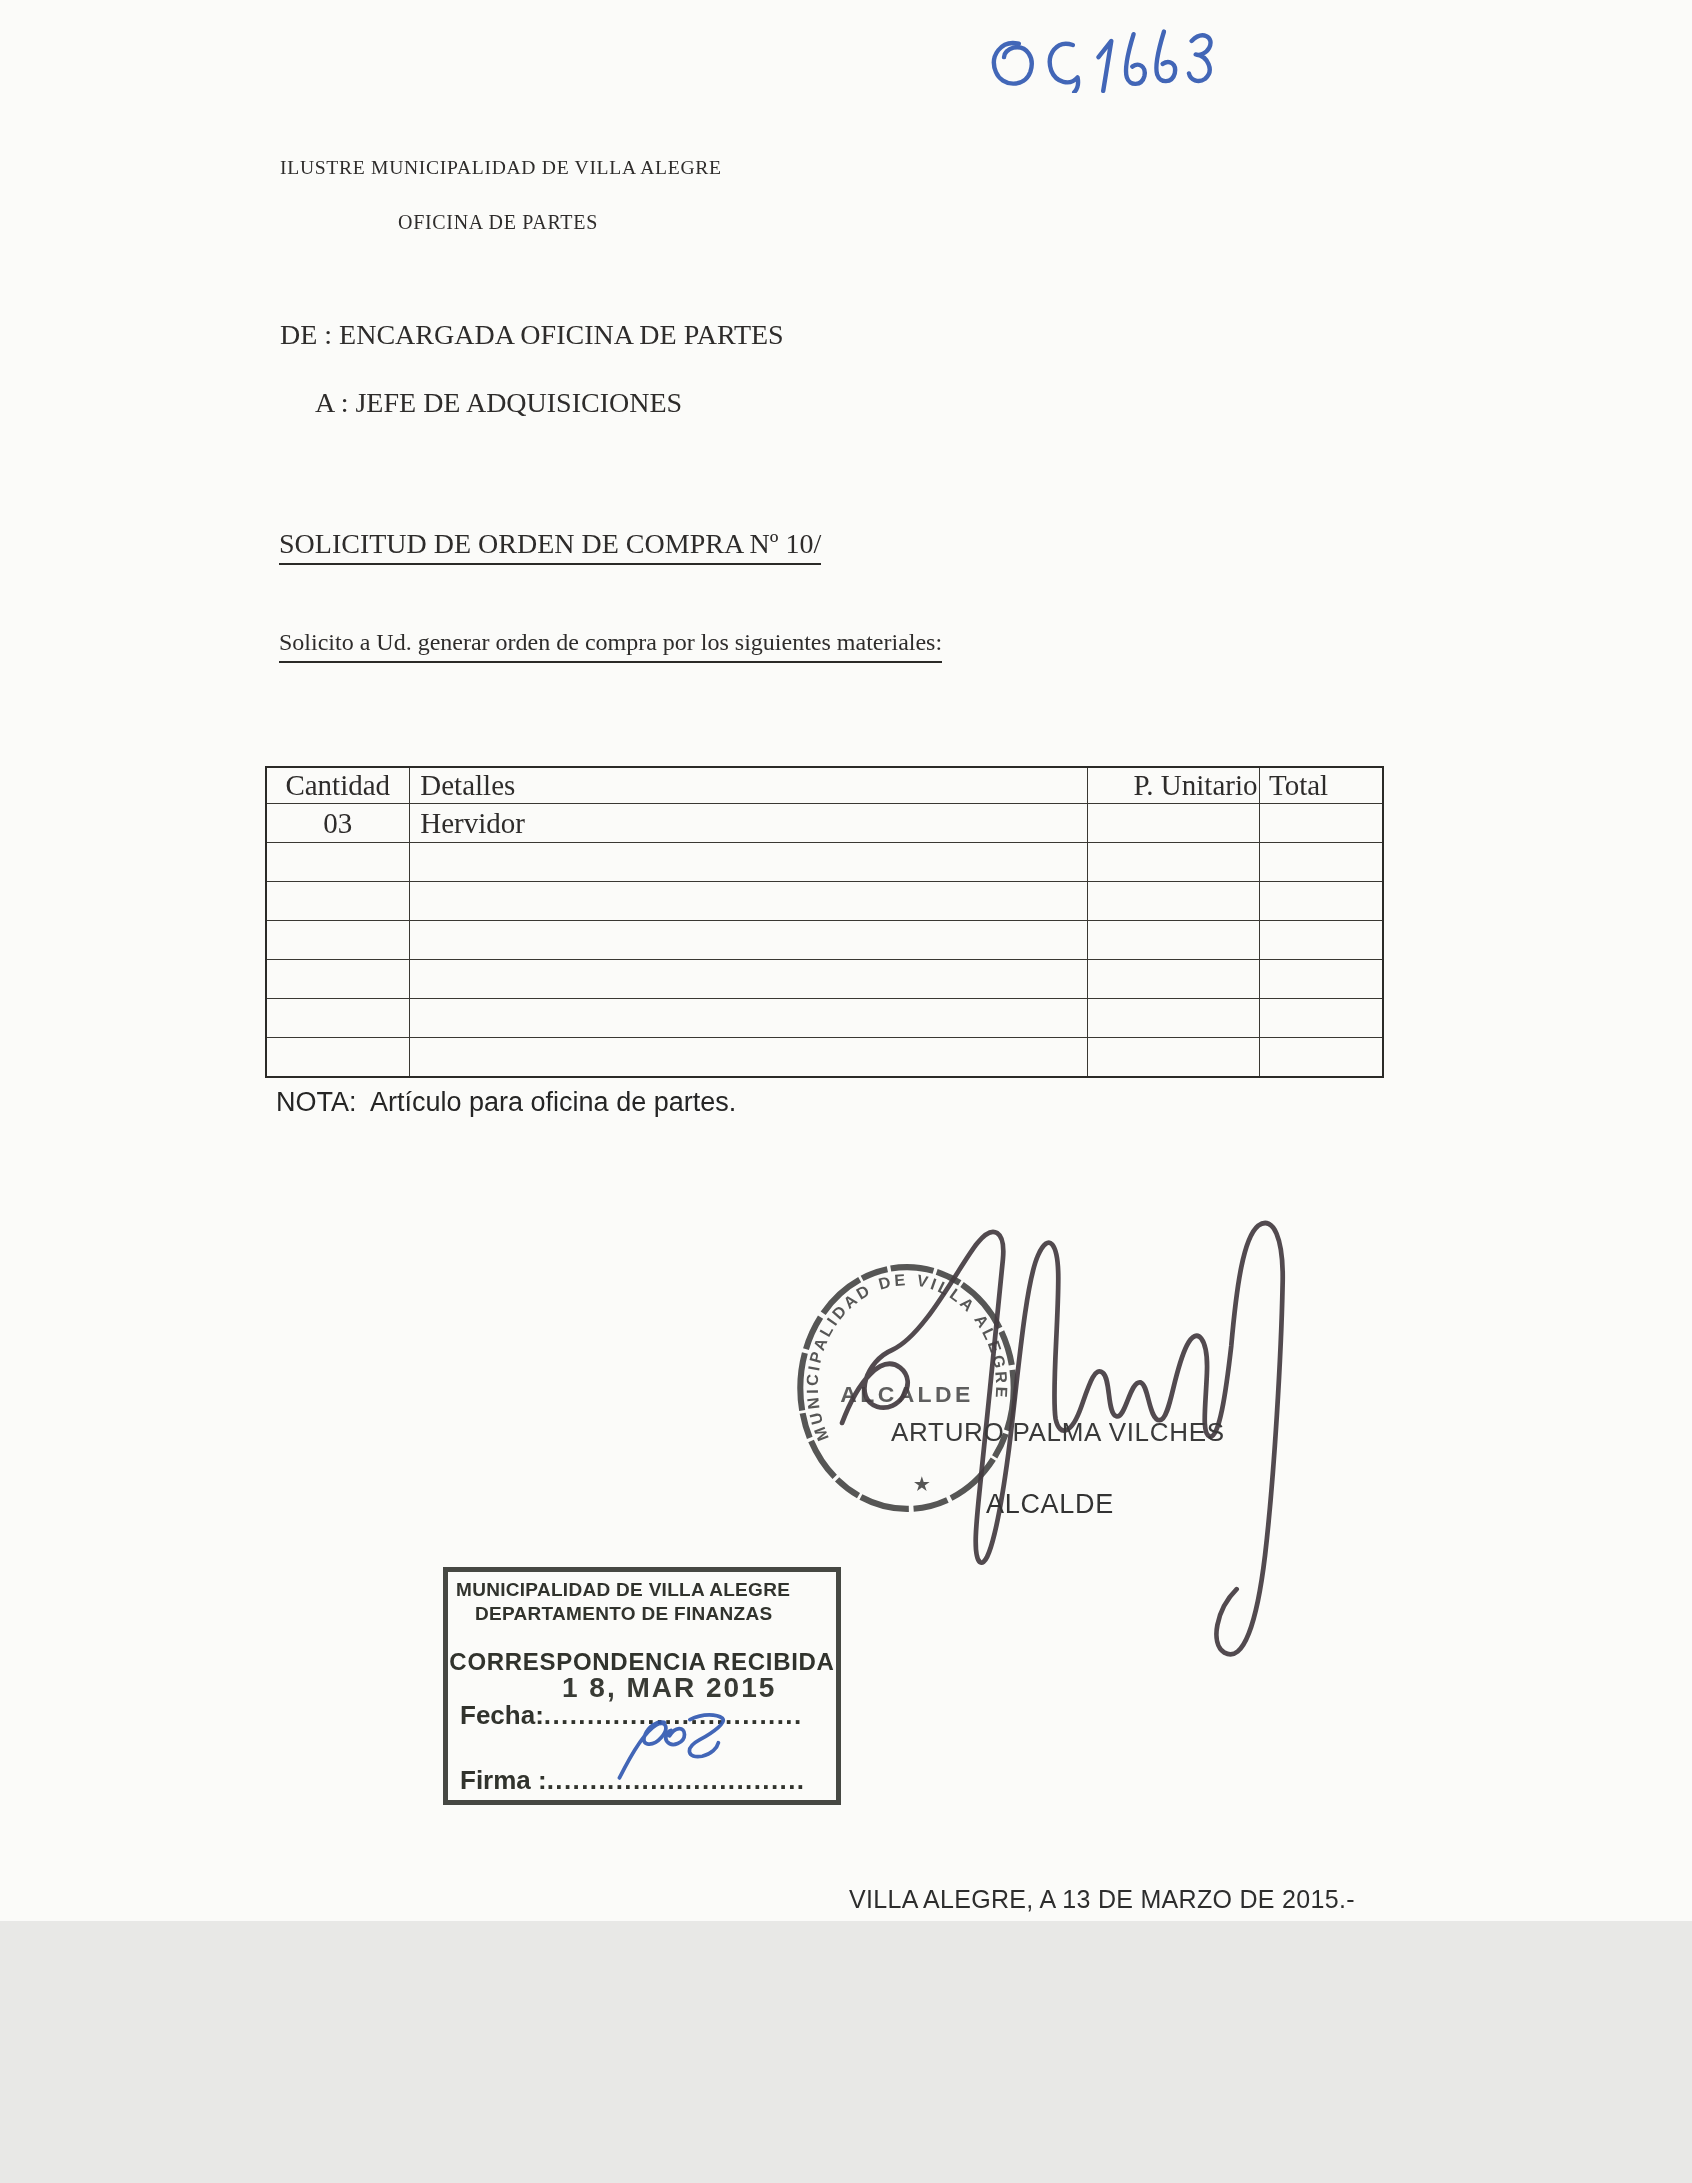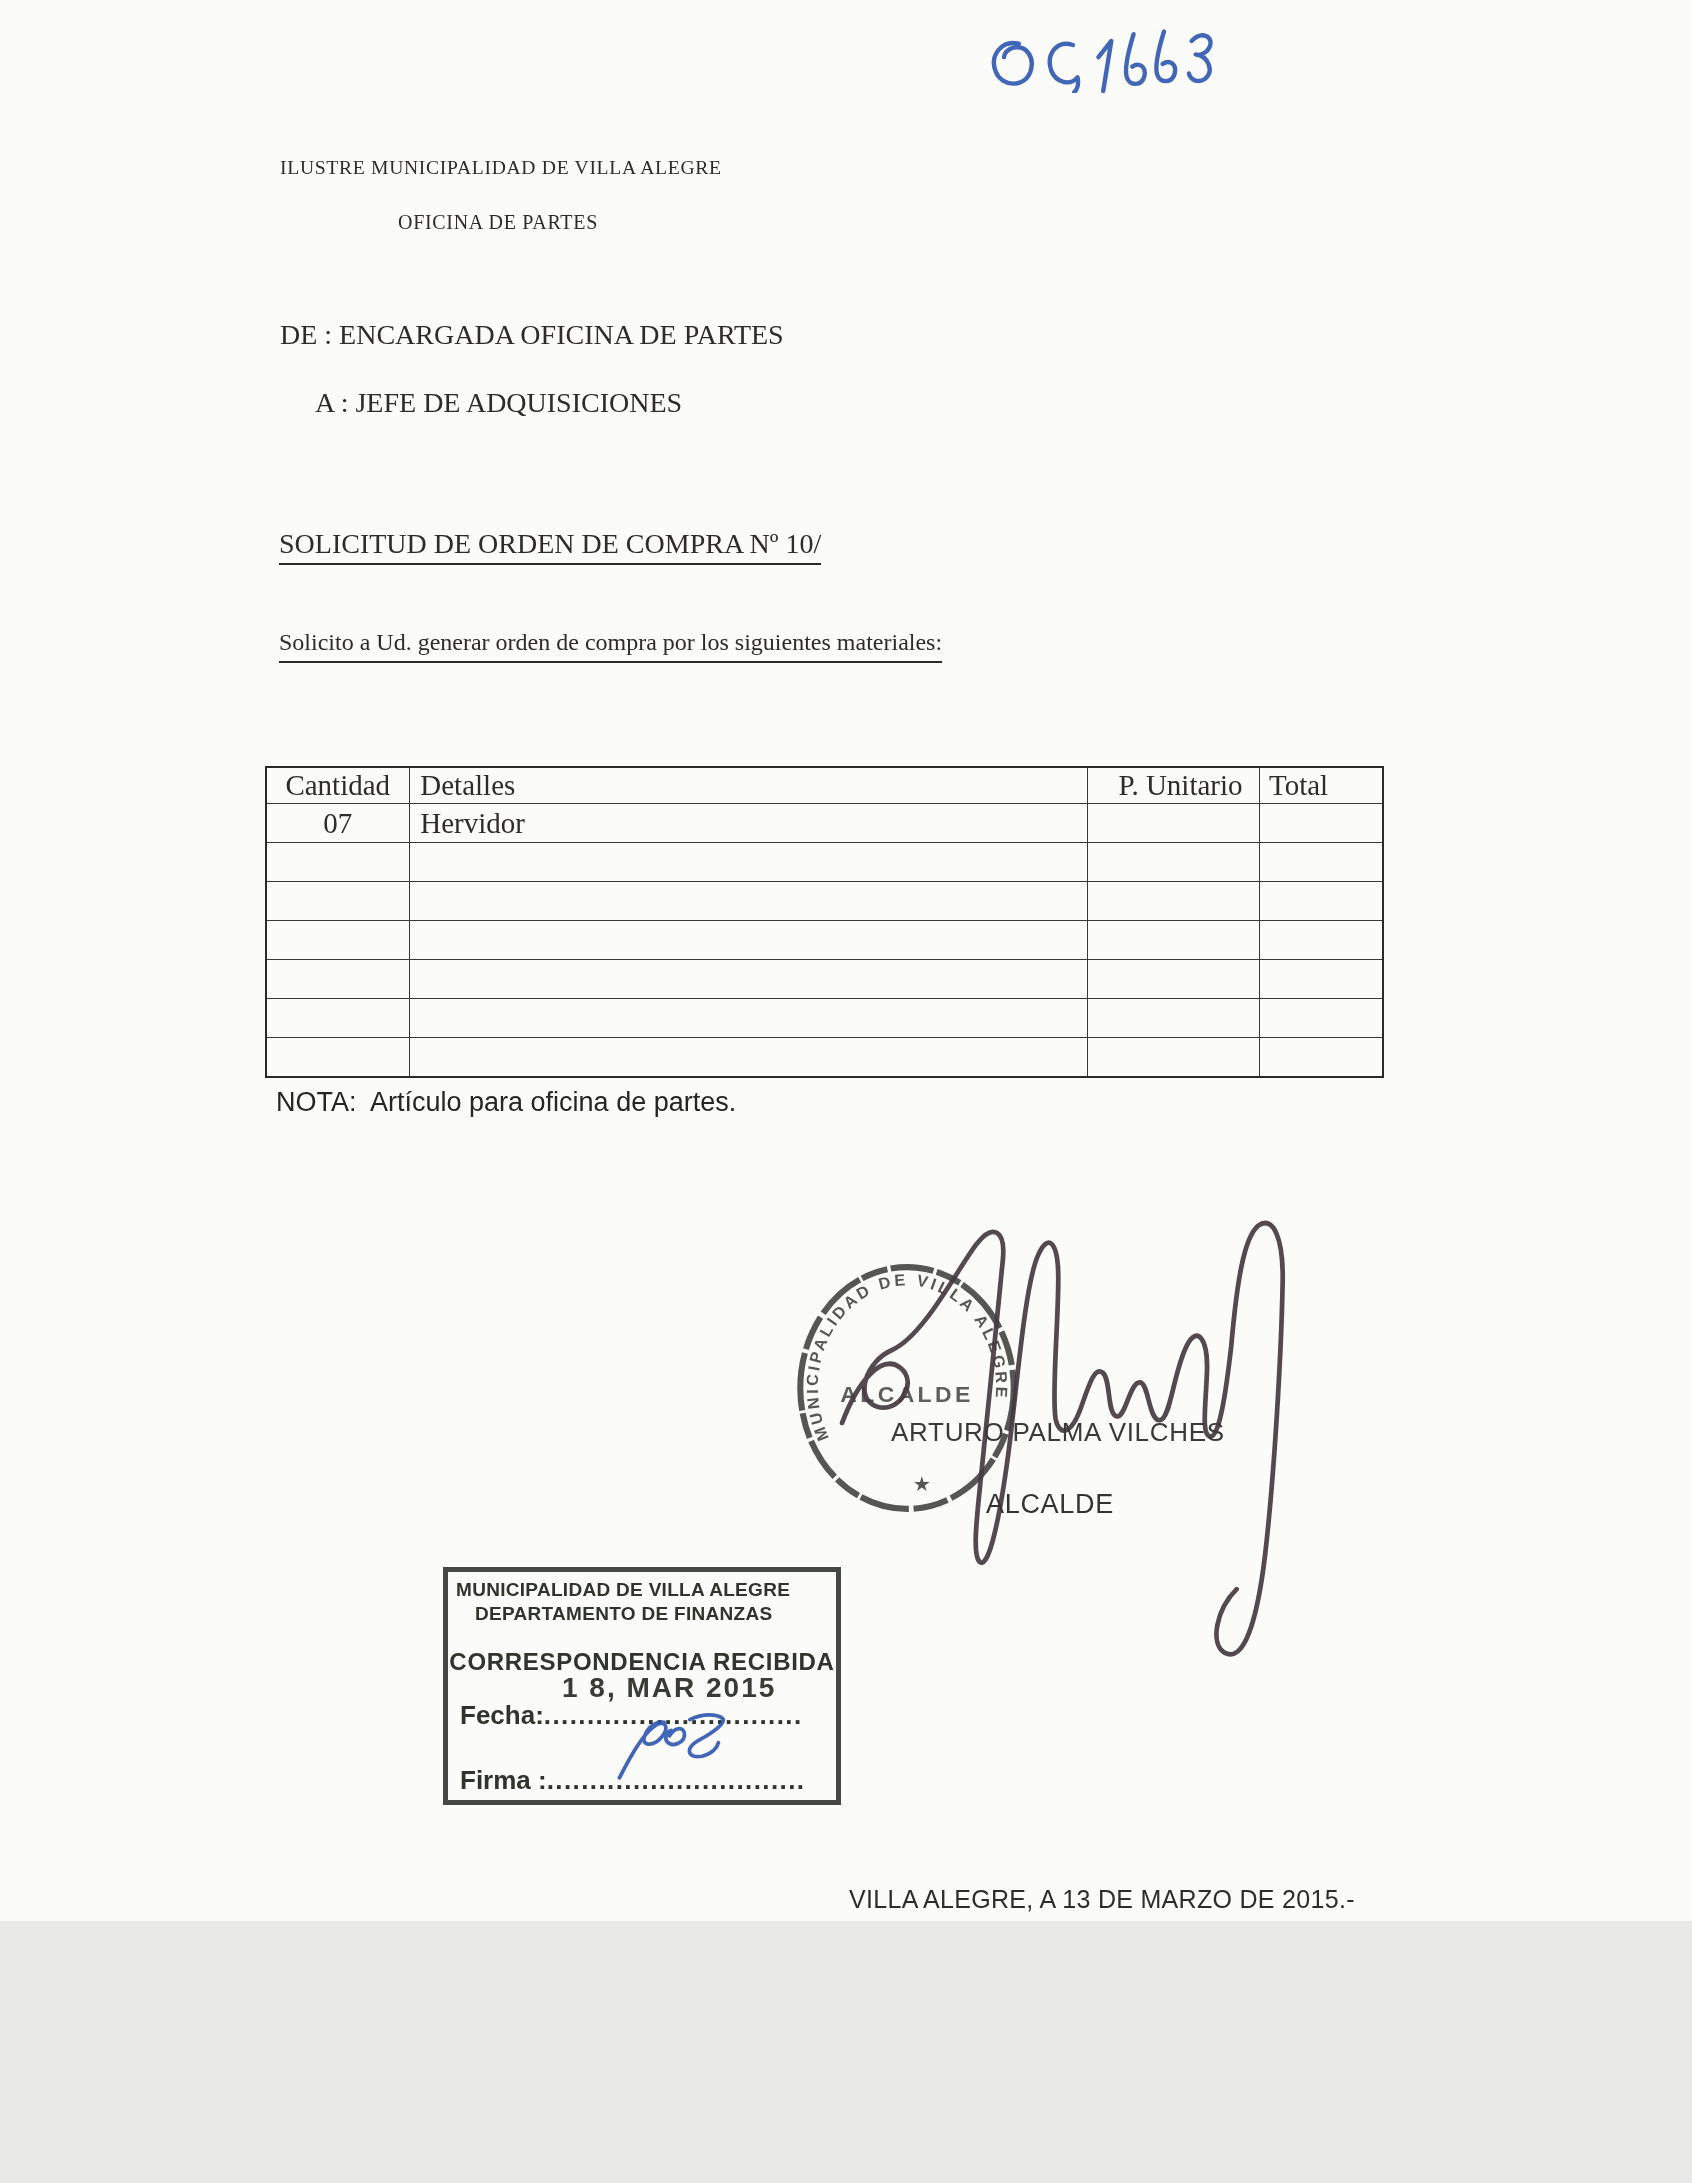--- a/index.html
+++ b/index.html
@@ -30,21 +30,21 @@
     position:absolute;left:265px;top:766px;width:1117px;
     border-collapse:collapse;table-layout:fixed;
     font-family:"Liberation Serif", serif;font-size:29px;color:#2e2c2b;
   }
   table.order{border:2.7px solid #2b2a27;}
   table.order th, table.order td{border:1.4px solid #3a3833;font-weight:normal;overflow:hidden;}
   table.order thead tr{height:35px;}
   table.order tbody tr{height:39px;}
   .cc{text-align:center;}
   .cd{text-align:left;padding-left:10.8px;}
-  .cp{text-align:center;padding-left:16px;}
+  .cp{text-align:right;padding-left:16px;}
   .ct{text-align:left;padding-left:9.5px;}
 
   .note-line{left:276px;top:1087px;font-size:27px;color:#252525;}
   .place-date{left:849px;top:1885px;font-size:25px;color:#2d2d2d;letter-spacing:0.3px;}
 
   .signer-name{left:891px;top:1417px;font-size:26px;color:#3a3a3a;letter-spacing:0.7px;}
   .signer-title{left:986px;top:1489px;font-size:27px;color:#333;letter-spacing:0.7px;}
 
   
   .round-stamp{left:792px;top:1259px;width:230px;height:258px;}
@@ -107,21 +107,21 @@
     <thead>
       <tr>
         <th class="cc">Cantidad</th>
         <th class="cd">Detalles</th>
         <th class="cp">P. Unitario</th>
         <th class="ct">Total</th>
       </tr>
     </thead>
     <tbody>
       <tr>
-        <td class="cc">07</td>
+        <td class="cc">03</td>
         <td class="cd">Hervidor</td>
         <td class="cp"></td>
         <td class="ct"></td>
       </tr>
       <tr>
         <td class="cc"></td>
         <td class="cd"></td>
         <td class="cp"></td>
         <td class="ct"></td>
       </tr>

